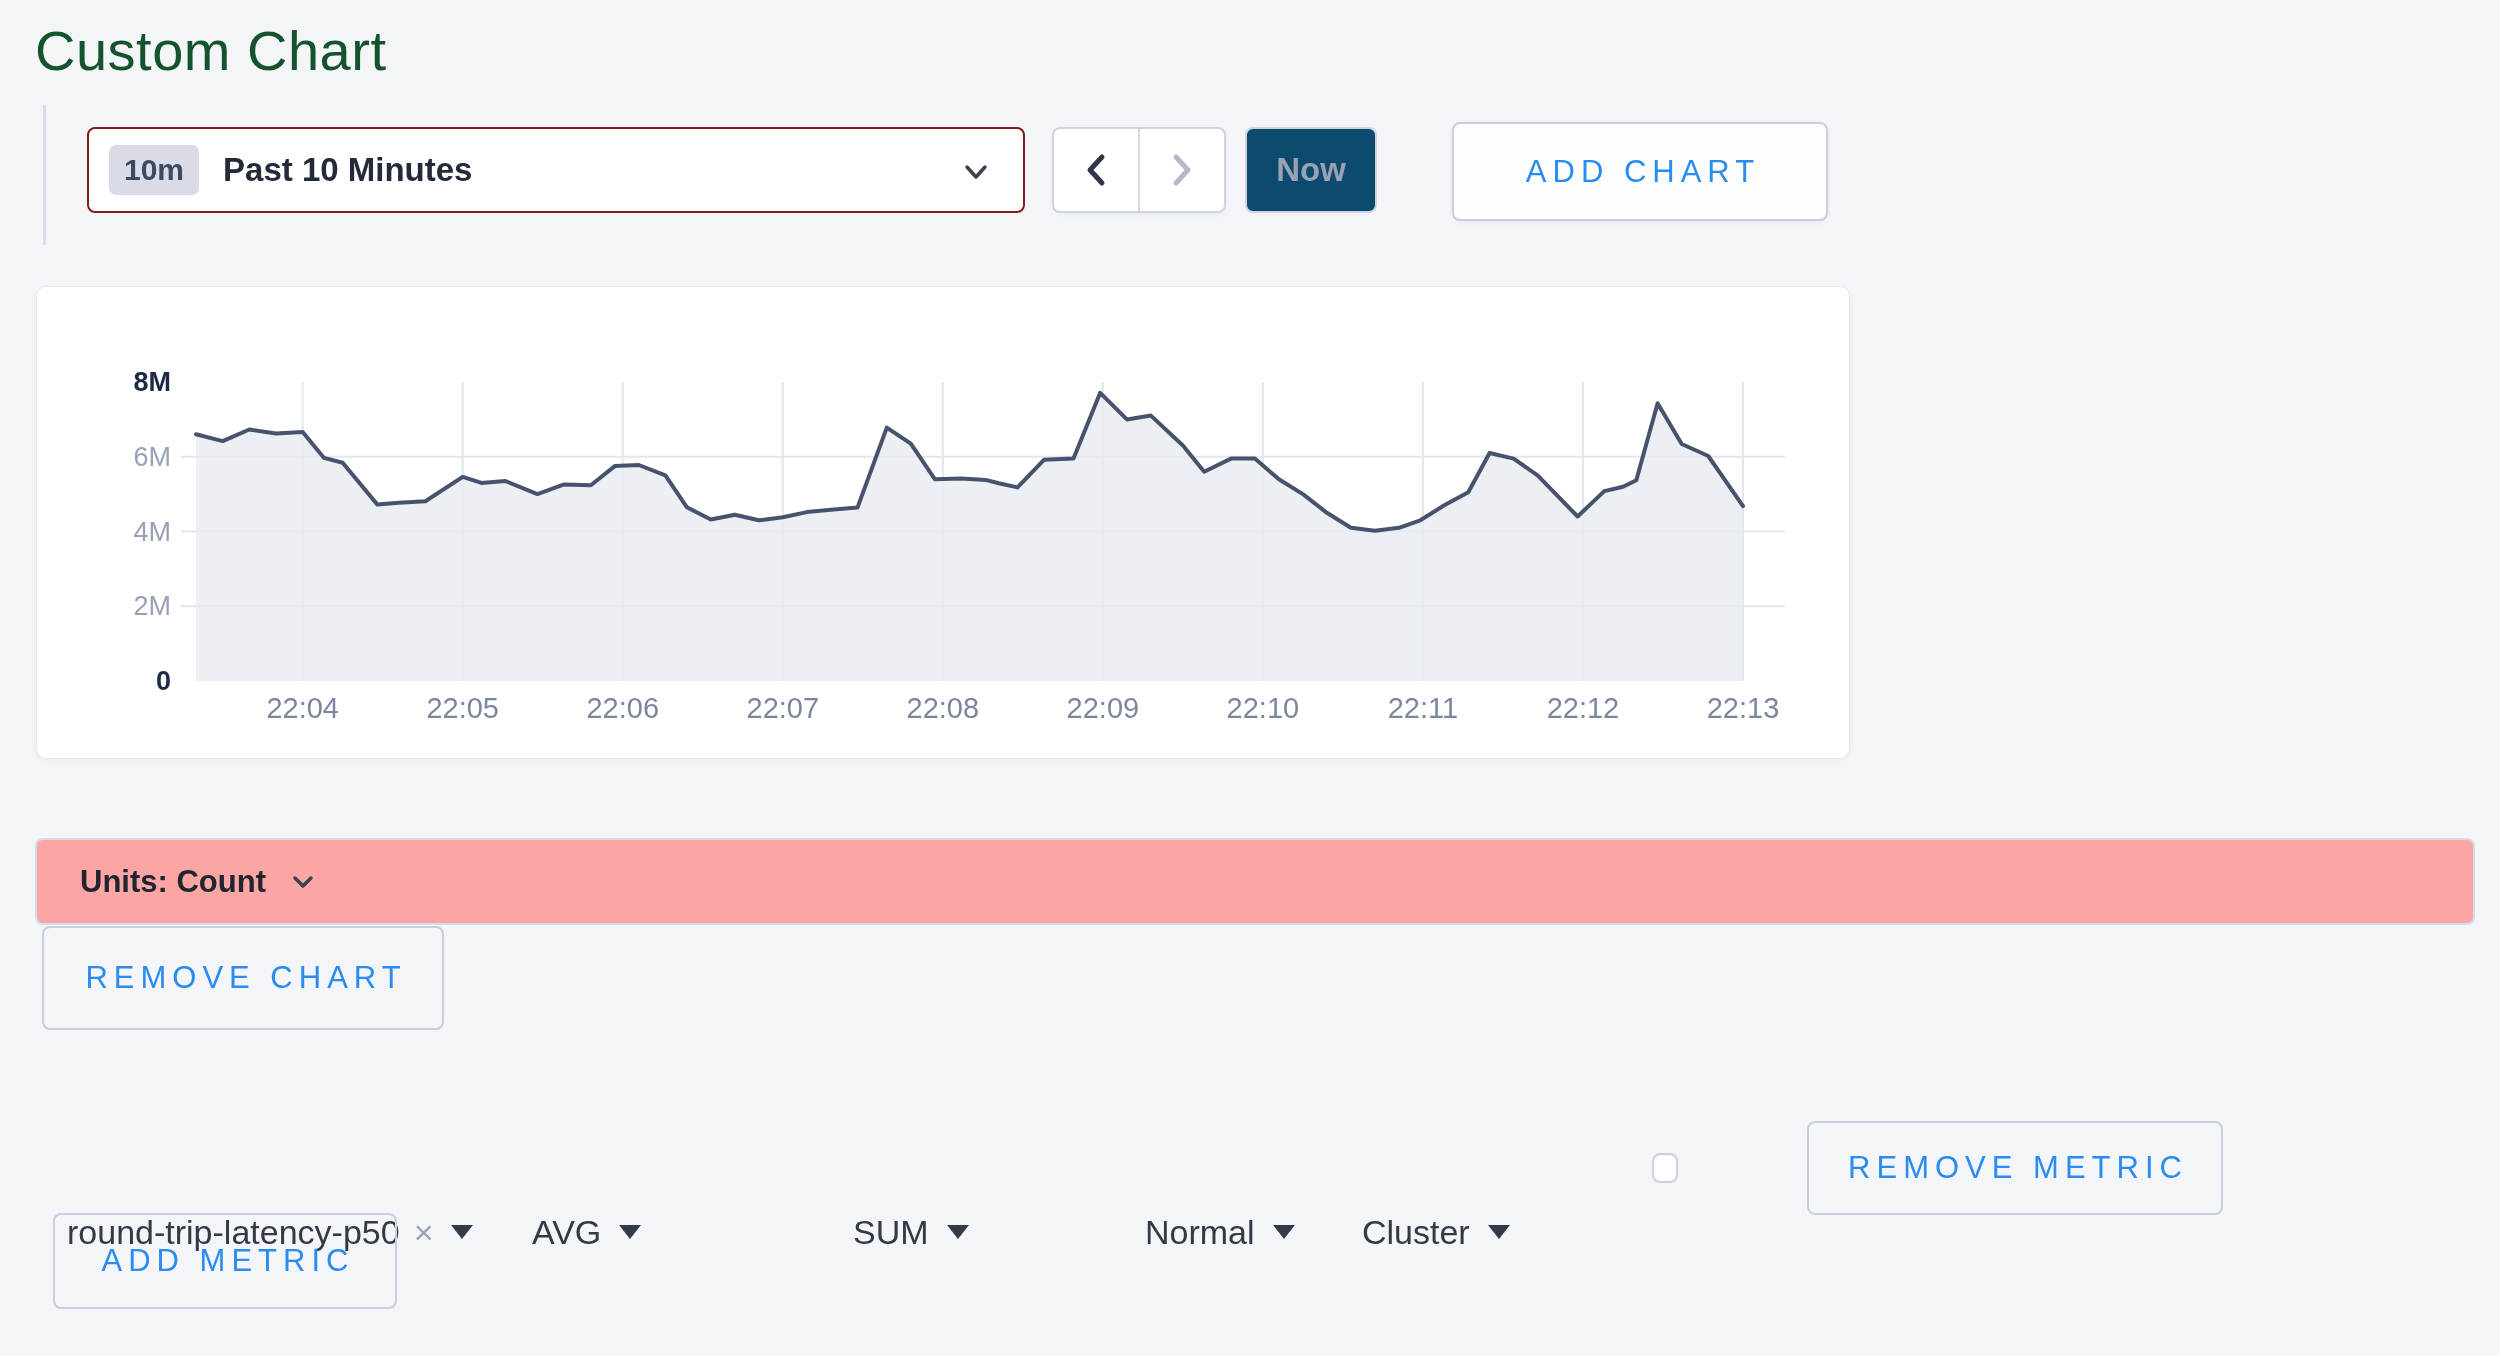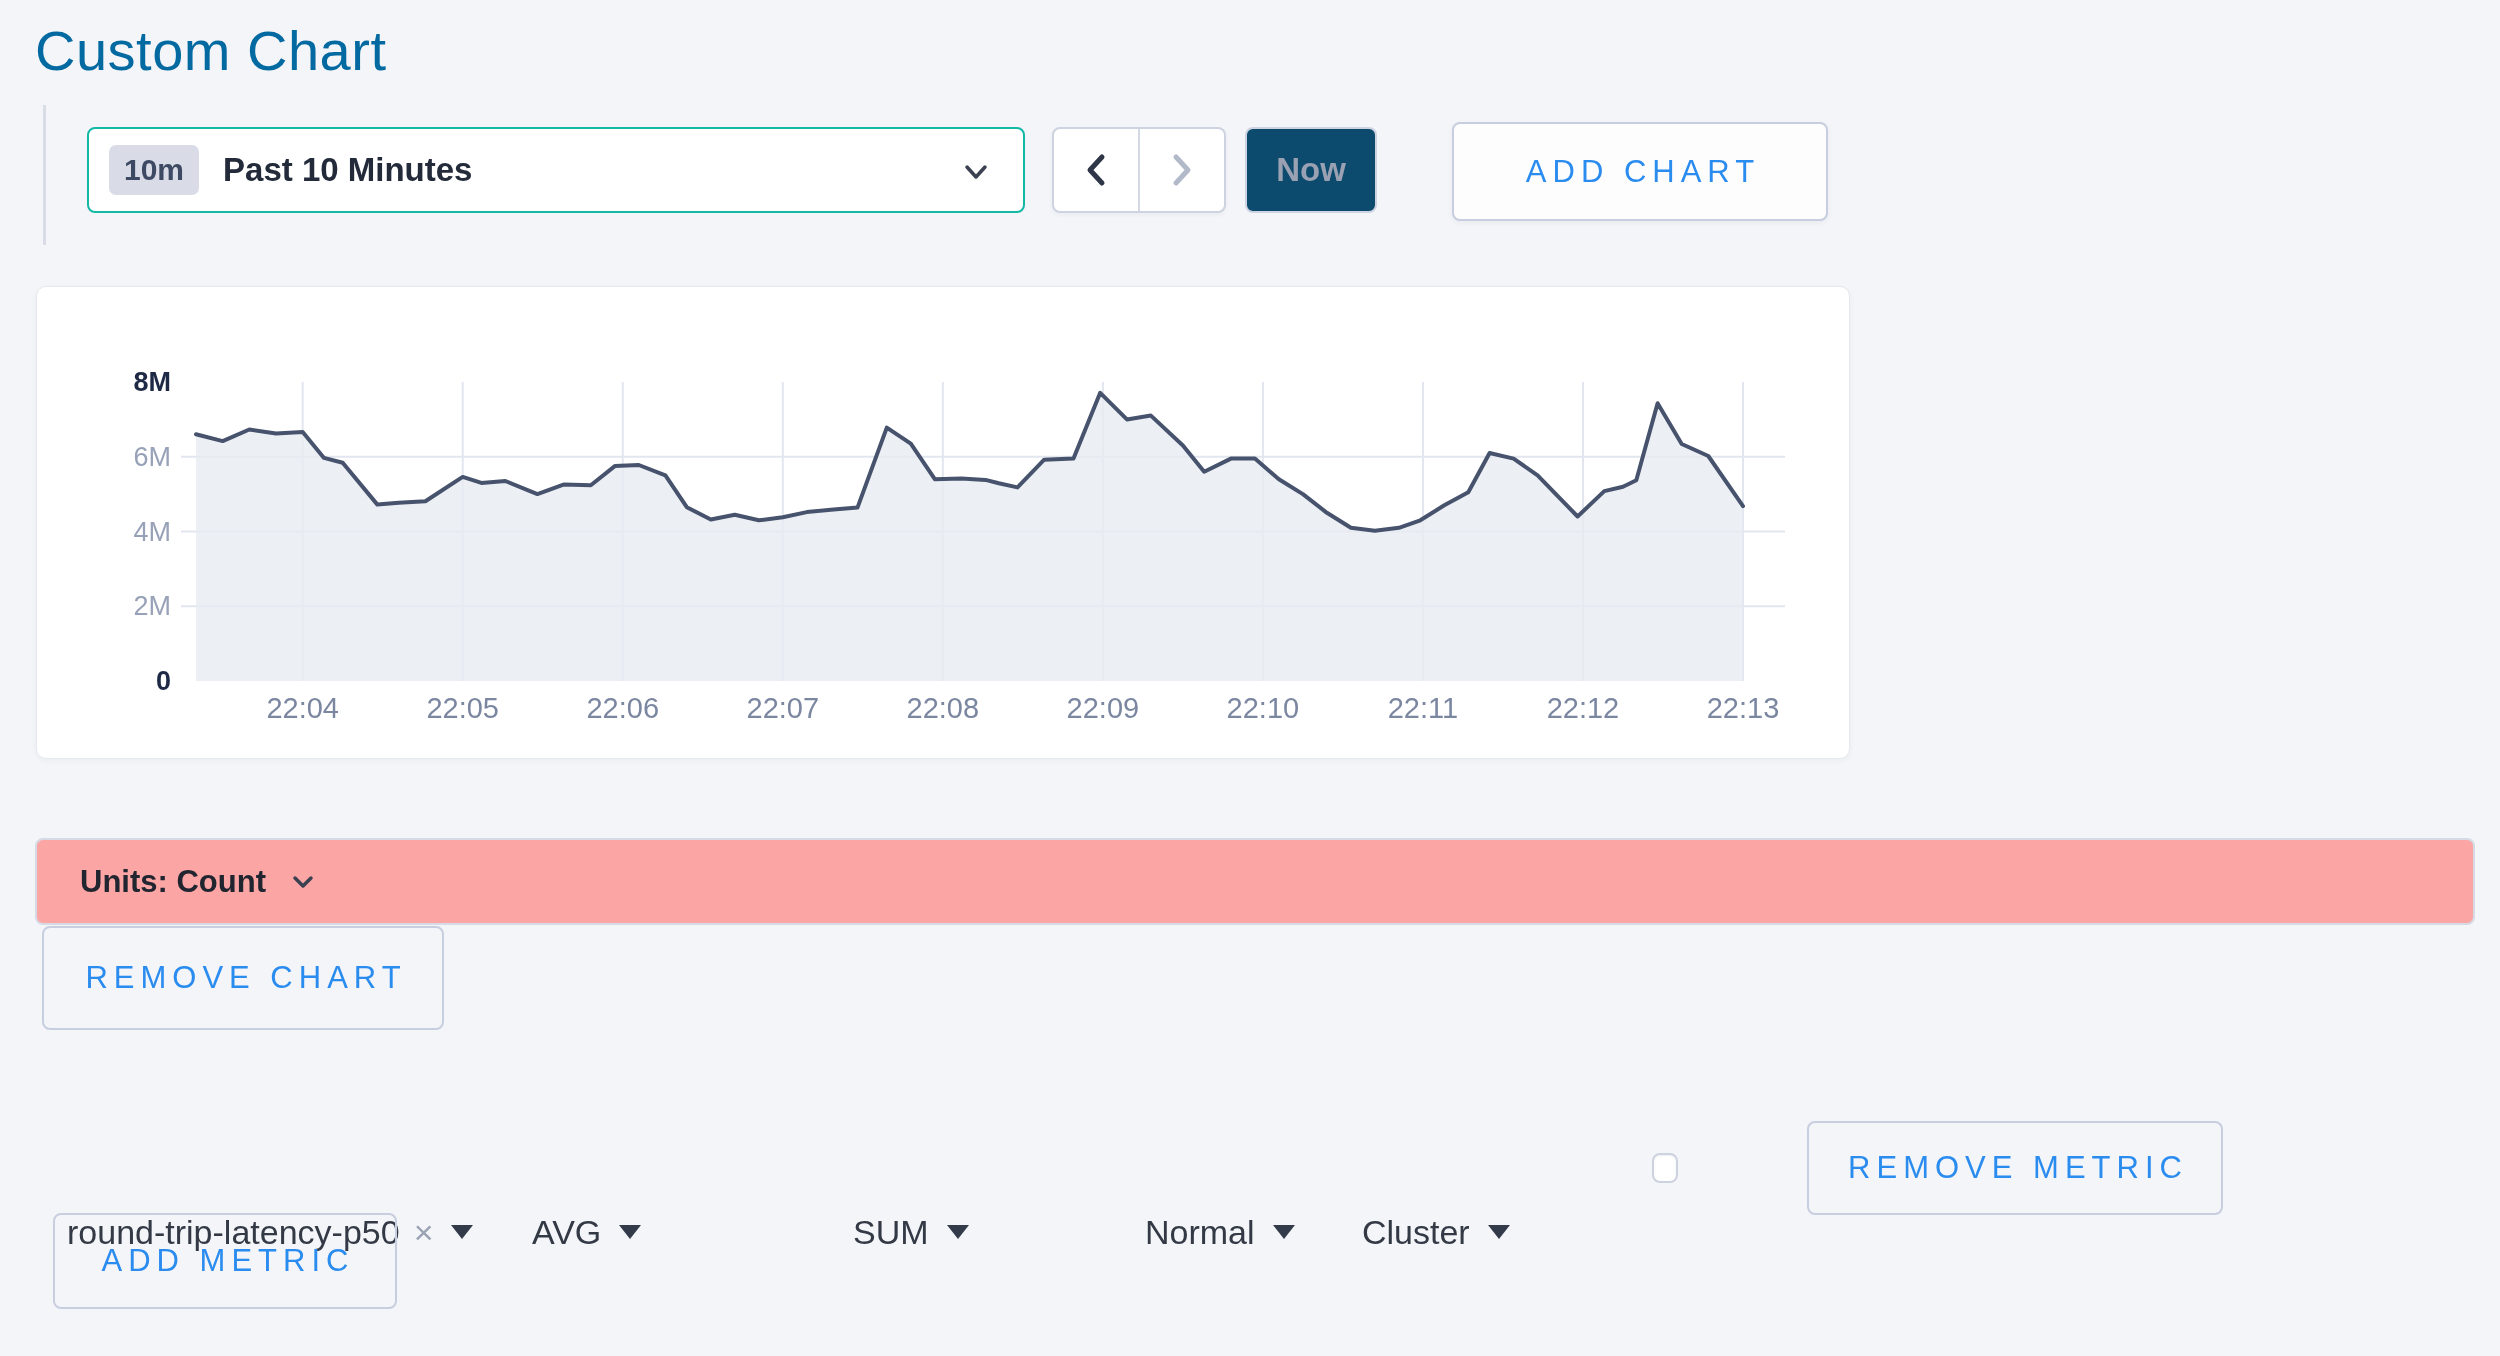--- a/index.html
+++ b/index.html
@@ -6,29 +6,29 @@
   body{
     width:2500px;height:1356px;
     background:#f4f5f8;
     font-family:"Liberation Sans","DejaVu Sans",sans-serif;
     -webkit-font-smoothing:antialiased;
   }
   .page{position:relative;width:2500px;height:1356px;overflow:hidden;}
 
   .page-title{
     position:absolute;left:35px;top:18px;margin:0;
-    font-size:56px;font-weight:500;color:#0369a1;letter-spacing:.5px;text-align:right;
+    font-size:56px;font-weight:500;color:#14532d;letter-spacing:.5px;text-align:right;
   }
 
   
   .accent-rule{position:absolute;left:43px;top:105px;width:3px;height:140px;background:#d8dce6;}
 
   .time-select{
     position:absolute;left:87px;top:127px;width:938px;height:86px;
-    background:#fff;border:2px solid #14b8a6;border-radius:8px;
+    background:#fff;border:2px solid #7f1d1d;border-radius:8px;
     box-sizing:border-box;display:flex;align-items:center;cursor:pointer;
   }
   .time-badge{
     margin-left:20px;background:#d9dce7;color:#3e4a64;
     font-size:30px;font-weight:700;border-radius:7px;
     padding:10px 15px;line-height:1;
   }
   .time-label{margin-left:24px;font-size:33px;font-weight:700;color:#232a3a;}
   .time-chevron{position:absolute;right:30px;top:31px;}
 

